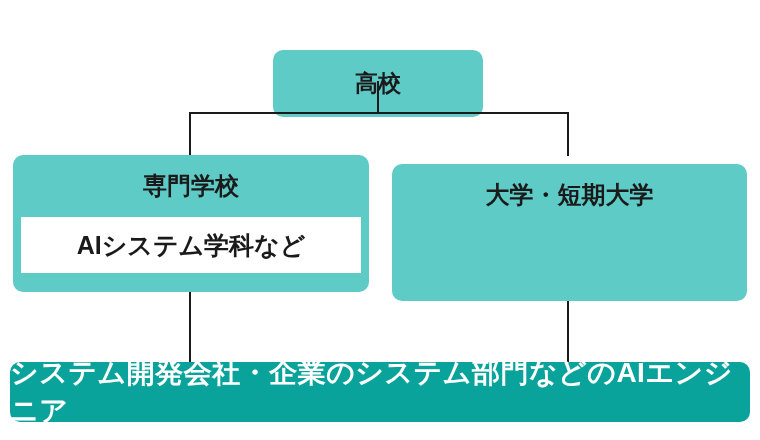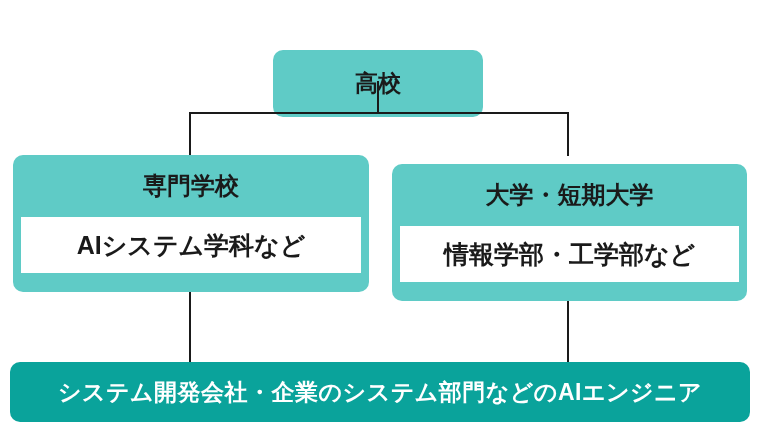--- a/index.html
+++ b/index.html
@@ -48,21 +48,21 @@
     position: absolute; left: 8px; right: 8px; top: 62px; height: 56px;
     background: var(--inner-bg);
     display: flex; align-items: center; justify-content: center;
     font-size: 25px; font-weight: bold;
   }
   .node-bottom {
     left: 10px; top: 362px; width: 740px; height: 60px;
     background: var(--dark-teal);
     color: var(--text-light);
     display: flex; align-items: center; justify-content: center;
-    font-size: 23px; font-weight: bold;
+    font-size: 28px; font-weight: bold;
     letter-spacing: 0.5px;
   }
   .connector {
     position: absolute;
     background: var(--line);
   }
   .c-v { width: 2px; }
   .c-h { height: 2px; }
   .c-top-stem      { left: 377px; top: 81px;  height: 33px; }
   .c-branch        { left: 189px; top: 112px; width: 380px; }
@@ -85,18 +85,17 @@
   <div class="connector c-v c-left-to-bar"></div>
   <div class="connector c-v c-right-to-bar"></div>
 
   <div class="node node-mid node-mid-left">
     <div class="node-title">専門学校</div>
     <div class="node-sub">AIシステム学科など</div>
   </div>
 
   <div class="node node-mid node-mid-right">
     <div class="node-title">大学・短期大学</div>
-    <div class="node-sub">情報学部・工学部など</div>
   </div>
 
   <div class="node node-bottom">システム開発会社・企業のシステム部門などのAIエンジニア</div>
 
 </div>
 
 </body></html>

